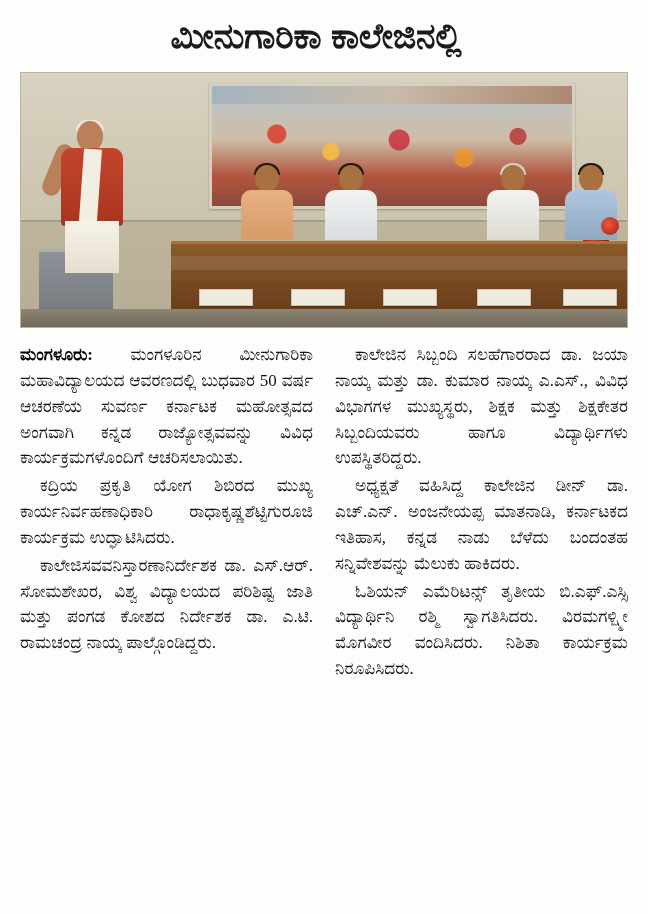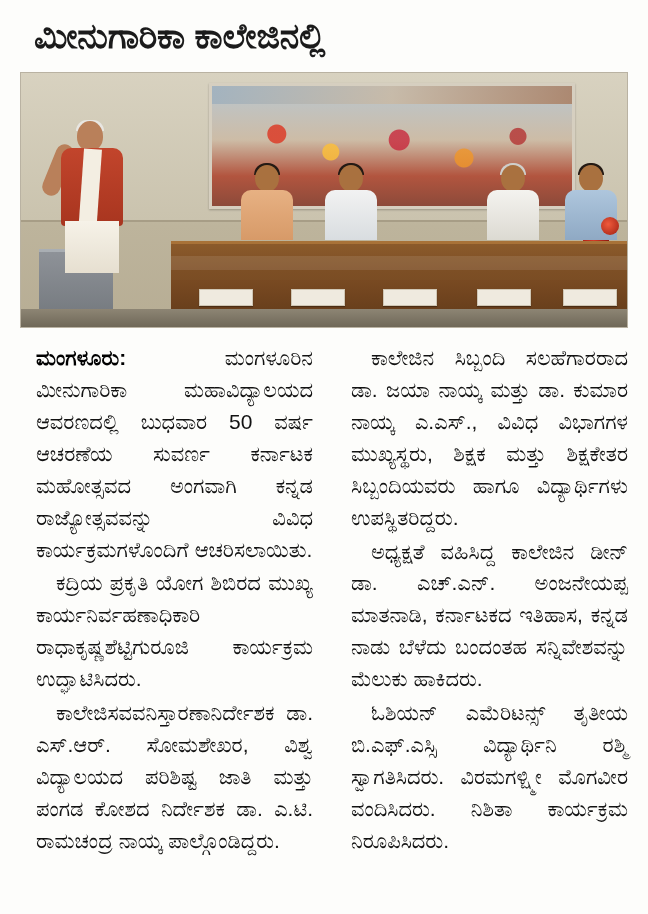--- a/index.html
+++ b/index.html
@@ -15,22 +15,22 @@
   }
   .page {
     position: relative;
     width: 648px;
     height: 914px;
     background: #fdfdfb;
     box-sizing: border-box;
     padding: 0;
   }
   .headline {
-    text-align: left;
-    padding: 14px 18px 4px 34px;
+    text-align: center;
+    padding: 14px 18px 4px 2px;
   }
   .headline-line {
     font-family: "Liberation Sans", sans-serif;
     font-weight: bold;
     color: #1b1b1b;
     font-size: 35px;
     line-height: 1.26;
     letter-spacing: -0.2px;
     white-space: nowrap;
   }
@@ -206,23 +206,23 @@
   
   .columns {
     margin: 14px 20px 0 20px;
     display: flex;
     gap: 22px;
   }
   .col {
     width: 293px;
   }
   p.body {
-    margin: 0 0 2px 16px;
-    font-family: Liberation Sans, sans-serif;
-    font-size: 21px;
+    margin: 0 0 2px 0;
+    font-family: Liberation Serif, serif;
+    font-size: 17px;
     line-height: 1.52;
     color: #121212;
     text-align: justify;
     text-justify: inter-word;
     word-spacing: 0.2px;
   }
   p.body.indent {
     text-indent: 20px;
   }
   .lead {

